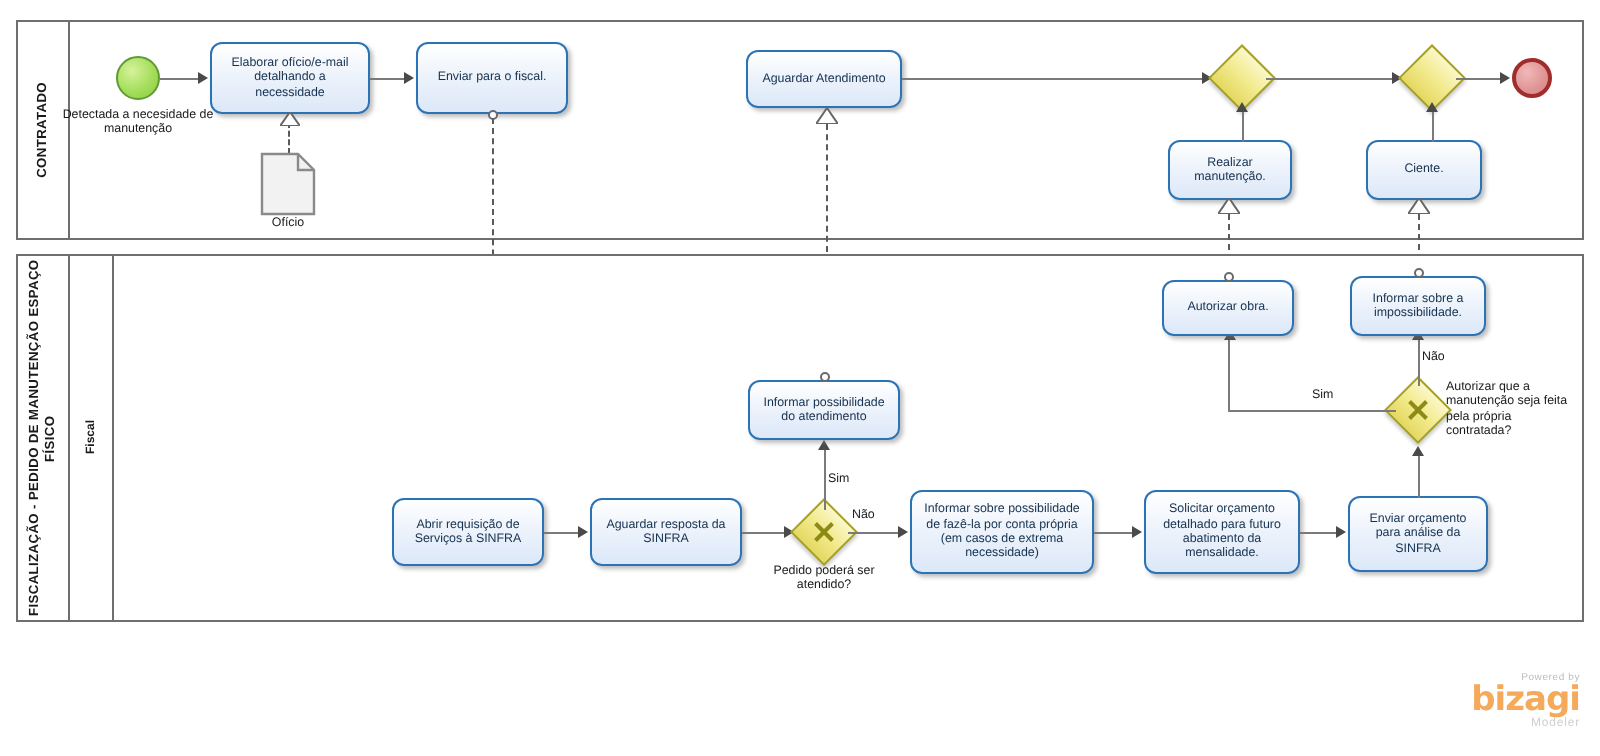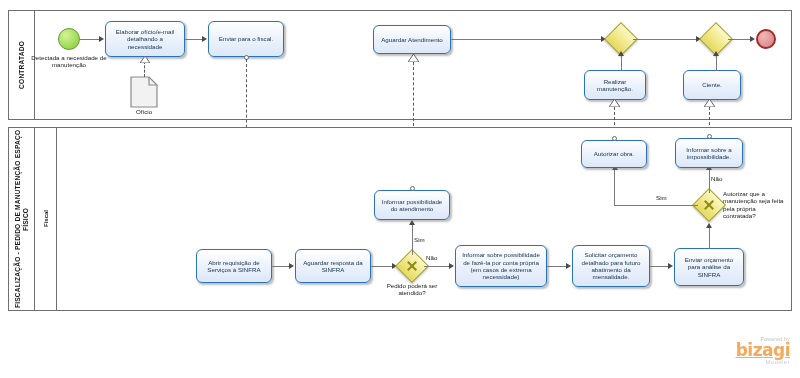--- a/index.html
+++ b/index.html
@@ -54,21 +54,21 @@
         border:1.2px solid #6a6a6a;background:#fff;box-sizing:border-box;}
   .mtri{position:absolute;}
   .mtri svg{display:block;}
 
   .doc{position:absolute;}
   .lbl{position:absolute;font-size:6.2px;color:#1a1a1a;line-height:7.4px;text-align:center;}
   .lbl.l{text-align:left;}
 
   .bizagi{position:absolute;text-align:right;}
   .bz-top{font-size:5px;color:#bdbdbd;letter-spacing:.3px;}
-  .bz-main{font-size:17px;color:#f5a95a;font-weight:bold;letter-spacing:-.5px;line-height:17px;font-family:"DejaVu Sans",sans-serif;text-decoration:underline;}
+  .bz-main{font-size:17px;color:#f5a95a;font-weight:bold;letter-spacing:-.5px;line-height:17px;font-family:"DejaVu Sans",sans-serif;}
   .bz-sub{font-size:6px;color:#cfcfcf;letter-spacing:.4px;}
 </style>
 </head>
 <body>
 
 <div id="stage">
 
   <div class="pool" style="left:8px;top:10px;width:784px;height:110px;">
     <div class="pool-hdr">
       <span>CONTRATADO</span>

